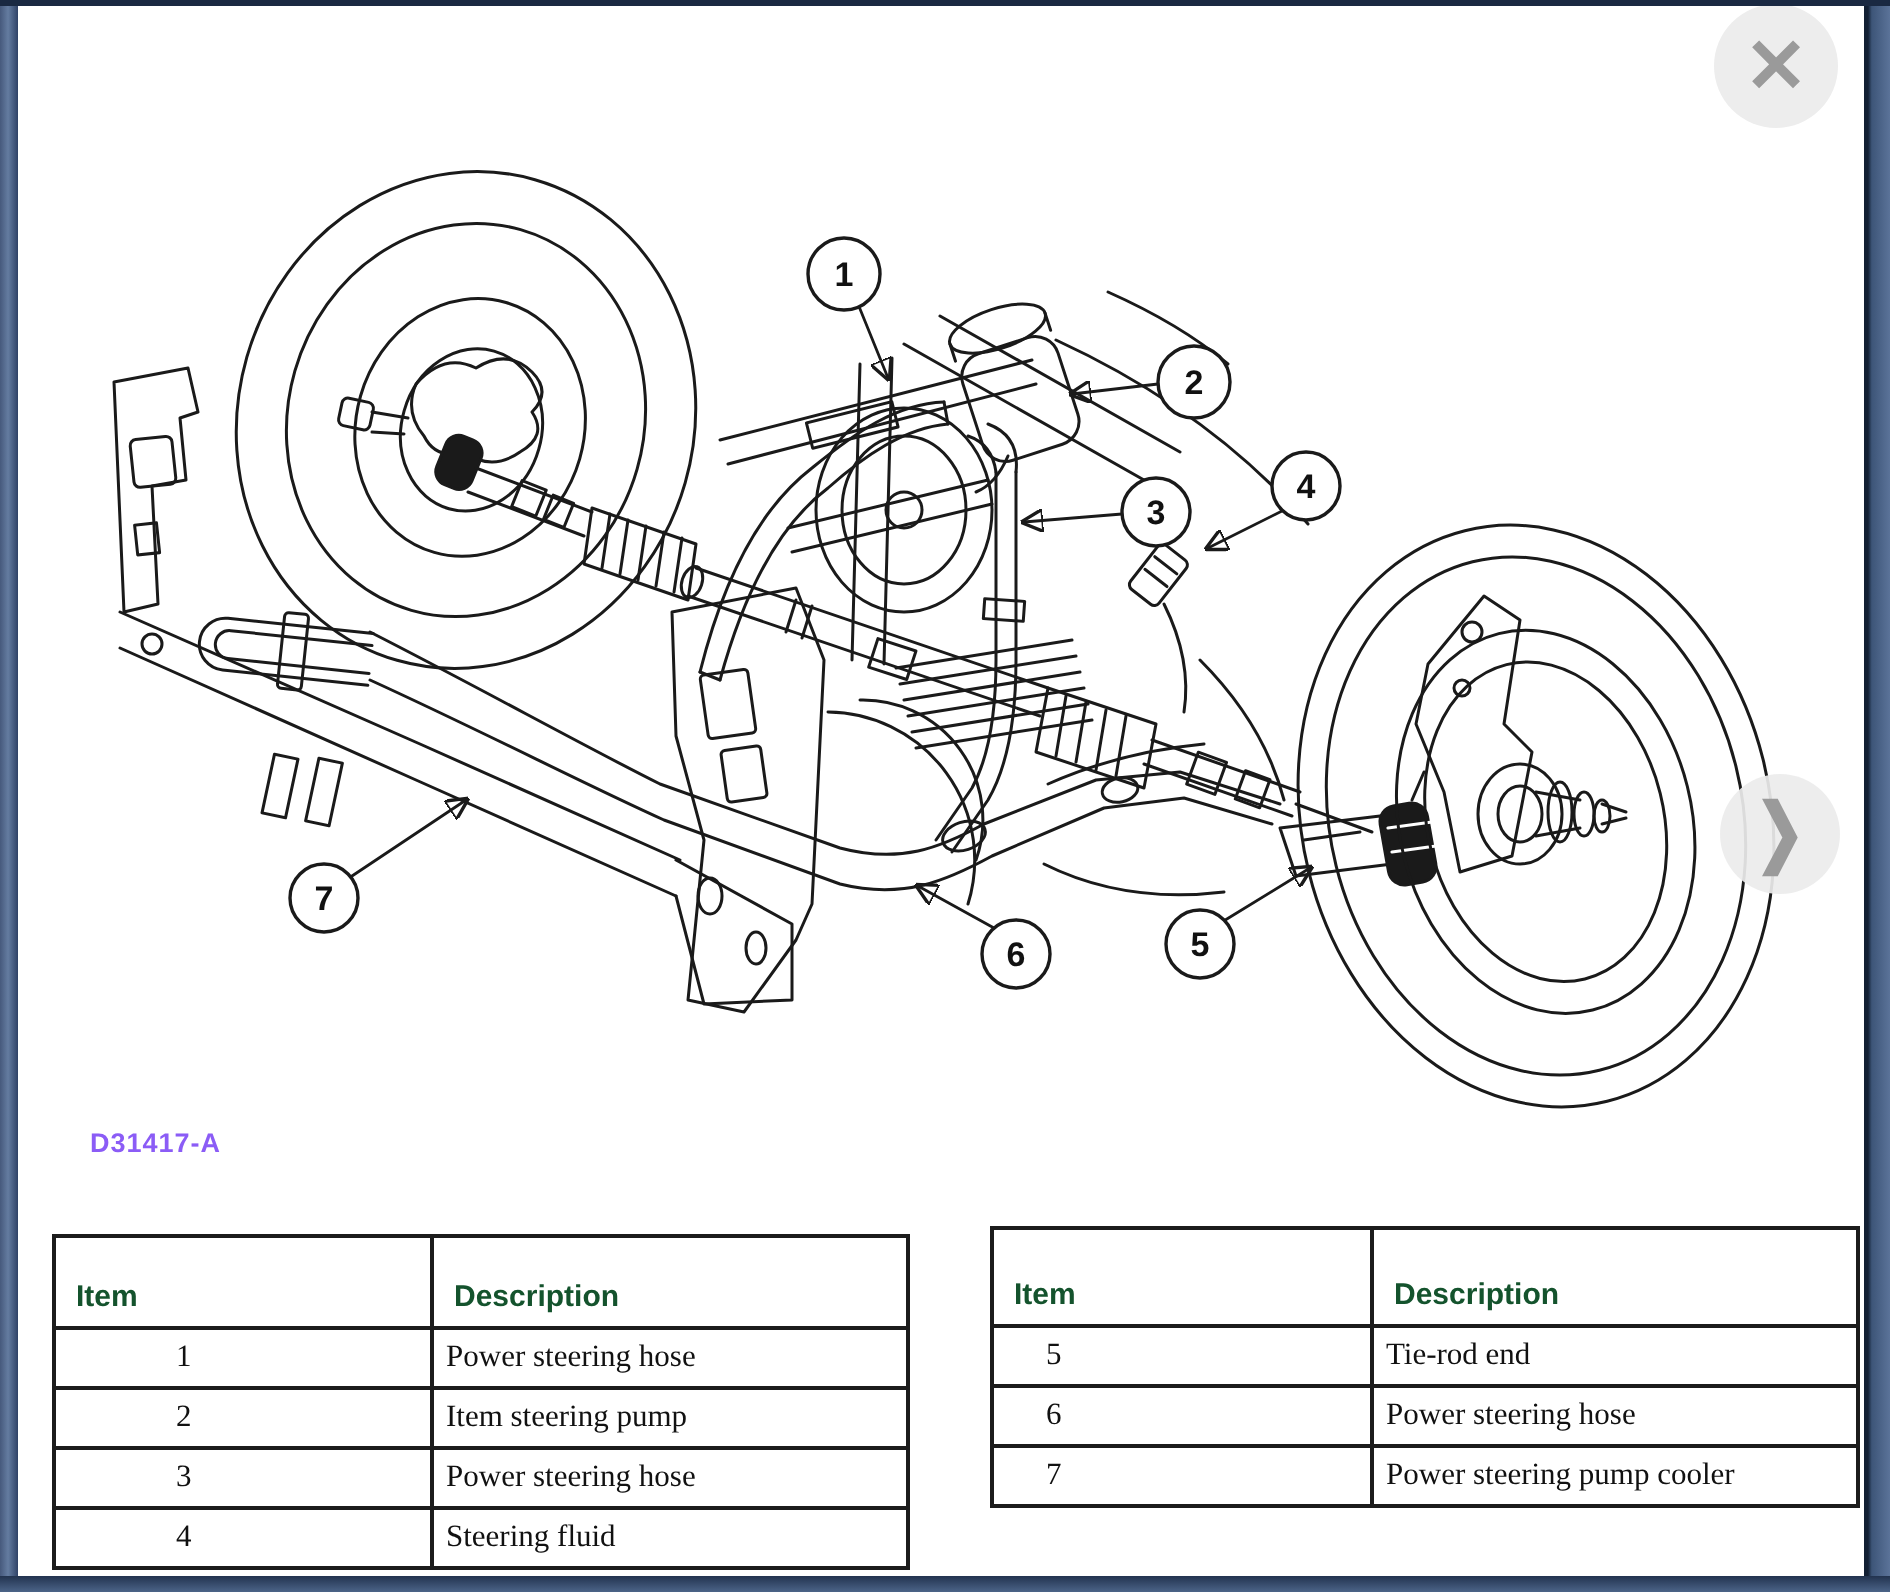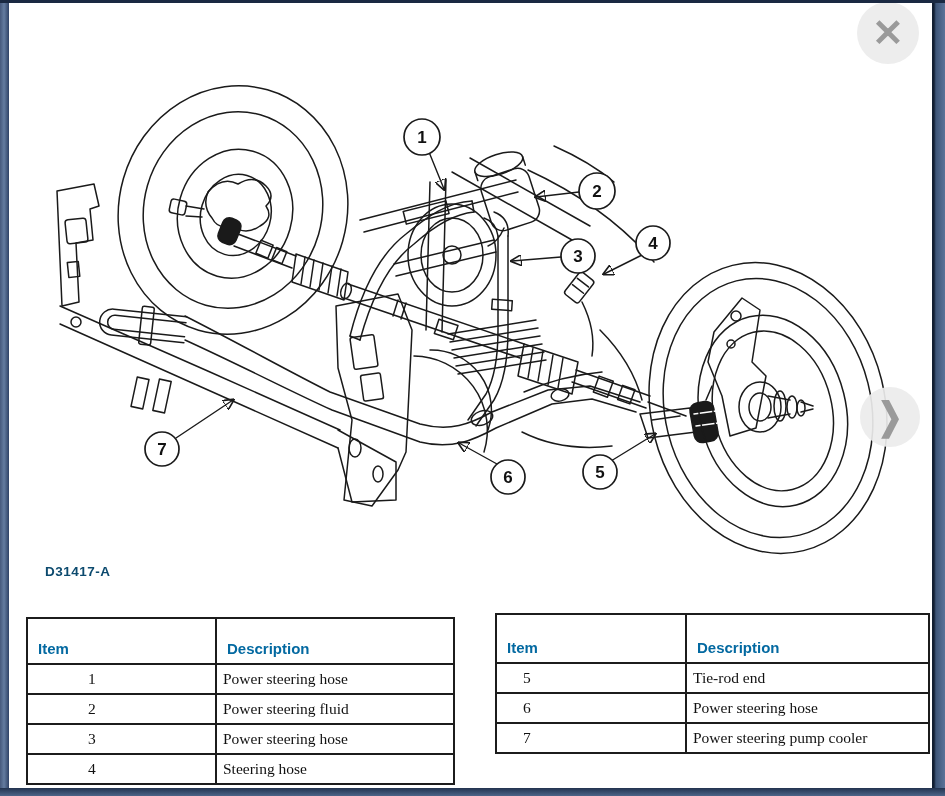--- a/index.html
+++ b/index.html
@@ -26,26 +26,26 @@
   #diagram path,#diagram ellipse,#diagram circle,#diagram rect,#diagram line{
           fill:none;stroke:#1a1a1a;stroke-width:1.5;stroke-linecap:round;stroke-linejoin:round;}
   #diagram .filldark{fill:#1a1a1a;}
   #diagram .white-line{stroke:#ffffff;stroke-width:1.6;}
   #diagram .callout circle{fill:#ffffff;stroke-width:1.7;}
   #diagram .callout text{fill:#111;stroke:none;font:bold 17px "Liberation Sans",sans-serif;
           text-anchor:middle;}
   #diagram .leader{stroke-width:1.4;}
   
   #fig-code{position:absolute;left:45px;top:564px;font:bold 13.5px "Liberation Sans",sans-serif;
-          color:#0c4a6e;letter-spacing:.5px;}
+          color:#8b5cf6;letter-spacing:.5px;}
   
   table.parts{position:absolute;border-collapse:collapse;background:#fff;table-layout:fixed;}
   table.parts th,table.parts td{border:2px solid #1c1c1c;overflow:hidden;white-space:nowrap;}
   table.parts th{font:bold 15px "Liberation Sans",sans-serif;text-align:left;
-          vertical-align:bottom;padding:4px 6px 6px 10px;color:#0369a1;}
+          vertical-align:bottom;padding:4px 6px 6px 10px;color:#14532d;}
   table.parts td{font:15.5px "Liberation Serif",serif;color:#111;padding:2px 6px;height:24px;}
   #table-a{left:26px;top:617px;}
   #table-a th{height:34px;}
   #table-a col.c-item{width:189px;} #table-a col.c-desc{width:238px;}
   #table-a td.item{padding-left:60px;}
   #table-b{left:495px;top:613px;}
   #table-b th{height:37px;}
   #table-b col.c-item{width:190px;} #table-b col.c-desc{width:243px;}
   #table-b td.item{padding-left:26px;}
 </style>
@@ -268,29 +268,29 @@
         <tr>
       <th>Item</th>
       <th>Description</th>
     </tr>
     <tr>
       <td class="item">1</td>
       <td>Power steering hose</td>
     </tr>
     <tr>
       <td class="item">2</td>
-      <td>Power steering fluid</td>
+      <td>Item steering pump</td>
     </tr>
     <tr>
       <td class="item">3</td>
       <td>Power steering hose</td>
     </tr>
     <tr>
       <td class="item">4</td>
-      <td>Steering hose</td>
+      <td>Steering fluid</td>
     </tr>
   </tbody>
     </table>
 
   <table class="parts" id="table-b">
     <colgroup>
         <col class="c-item">
         <col class="c-desc">
       </colgroup>
     <tbody>

